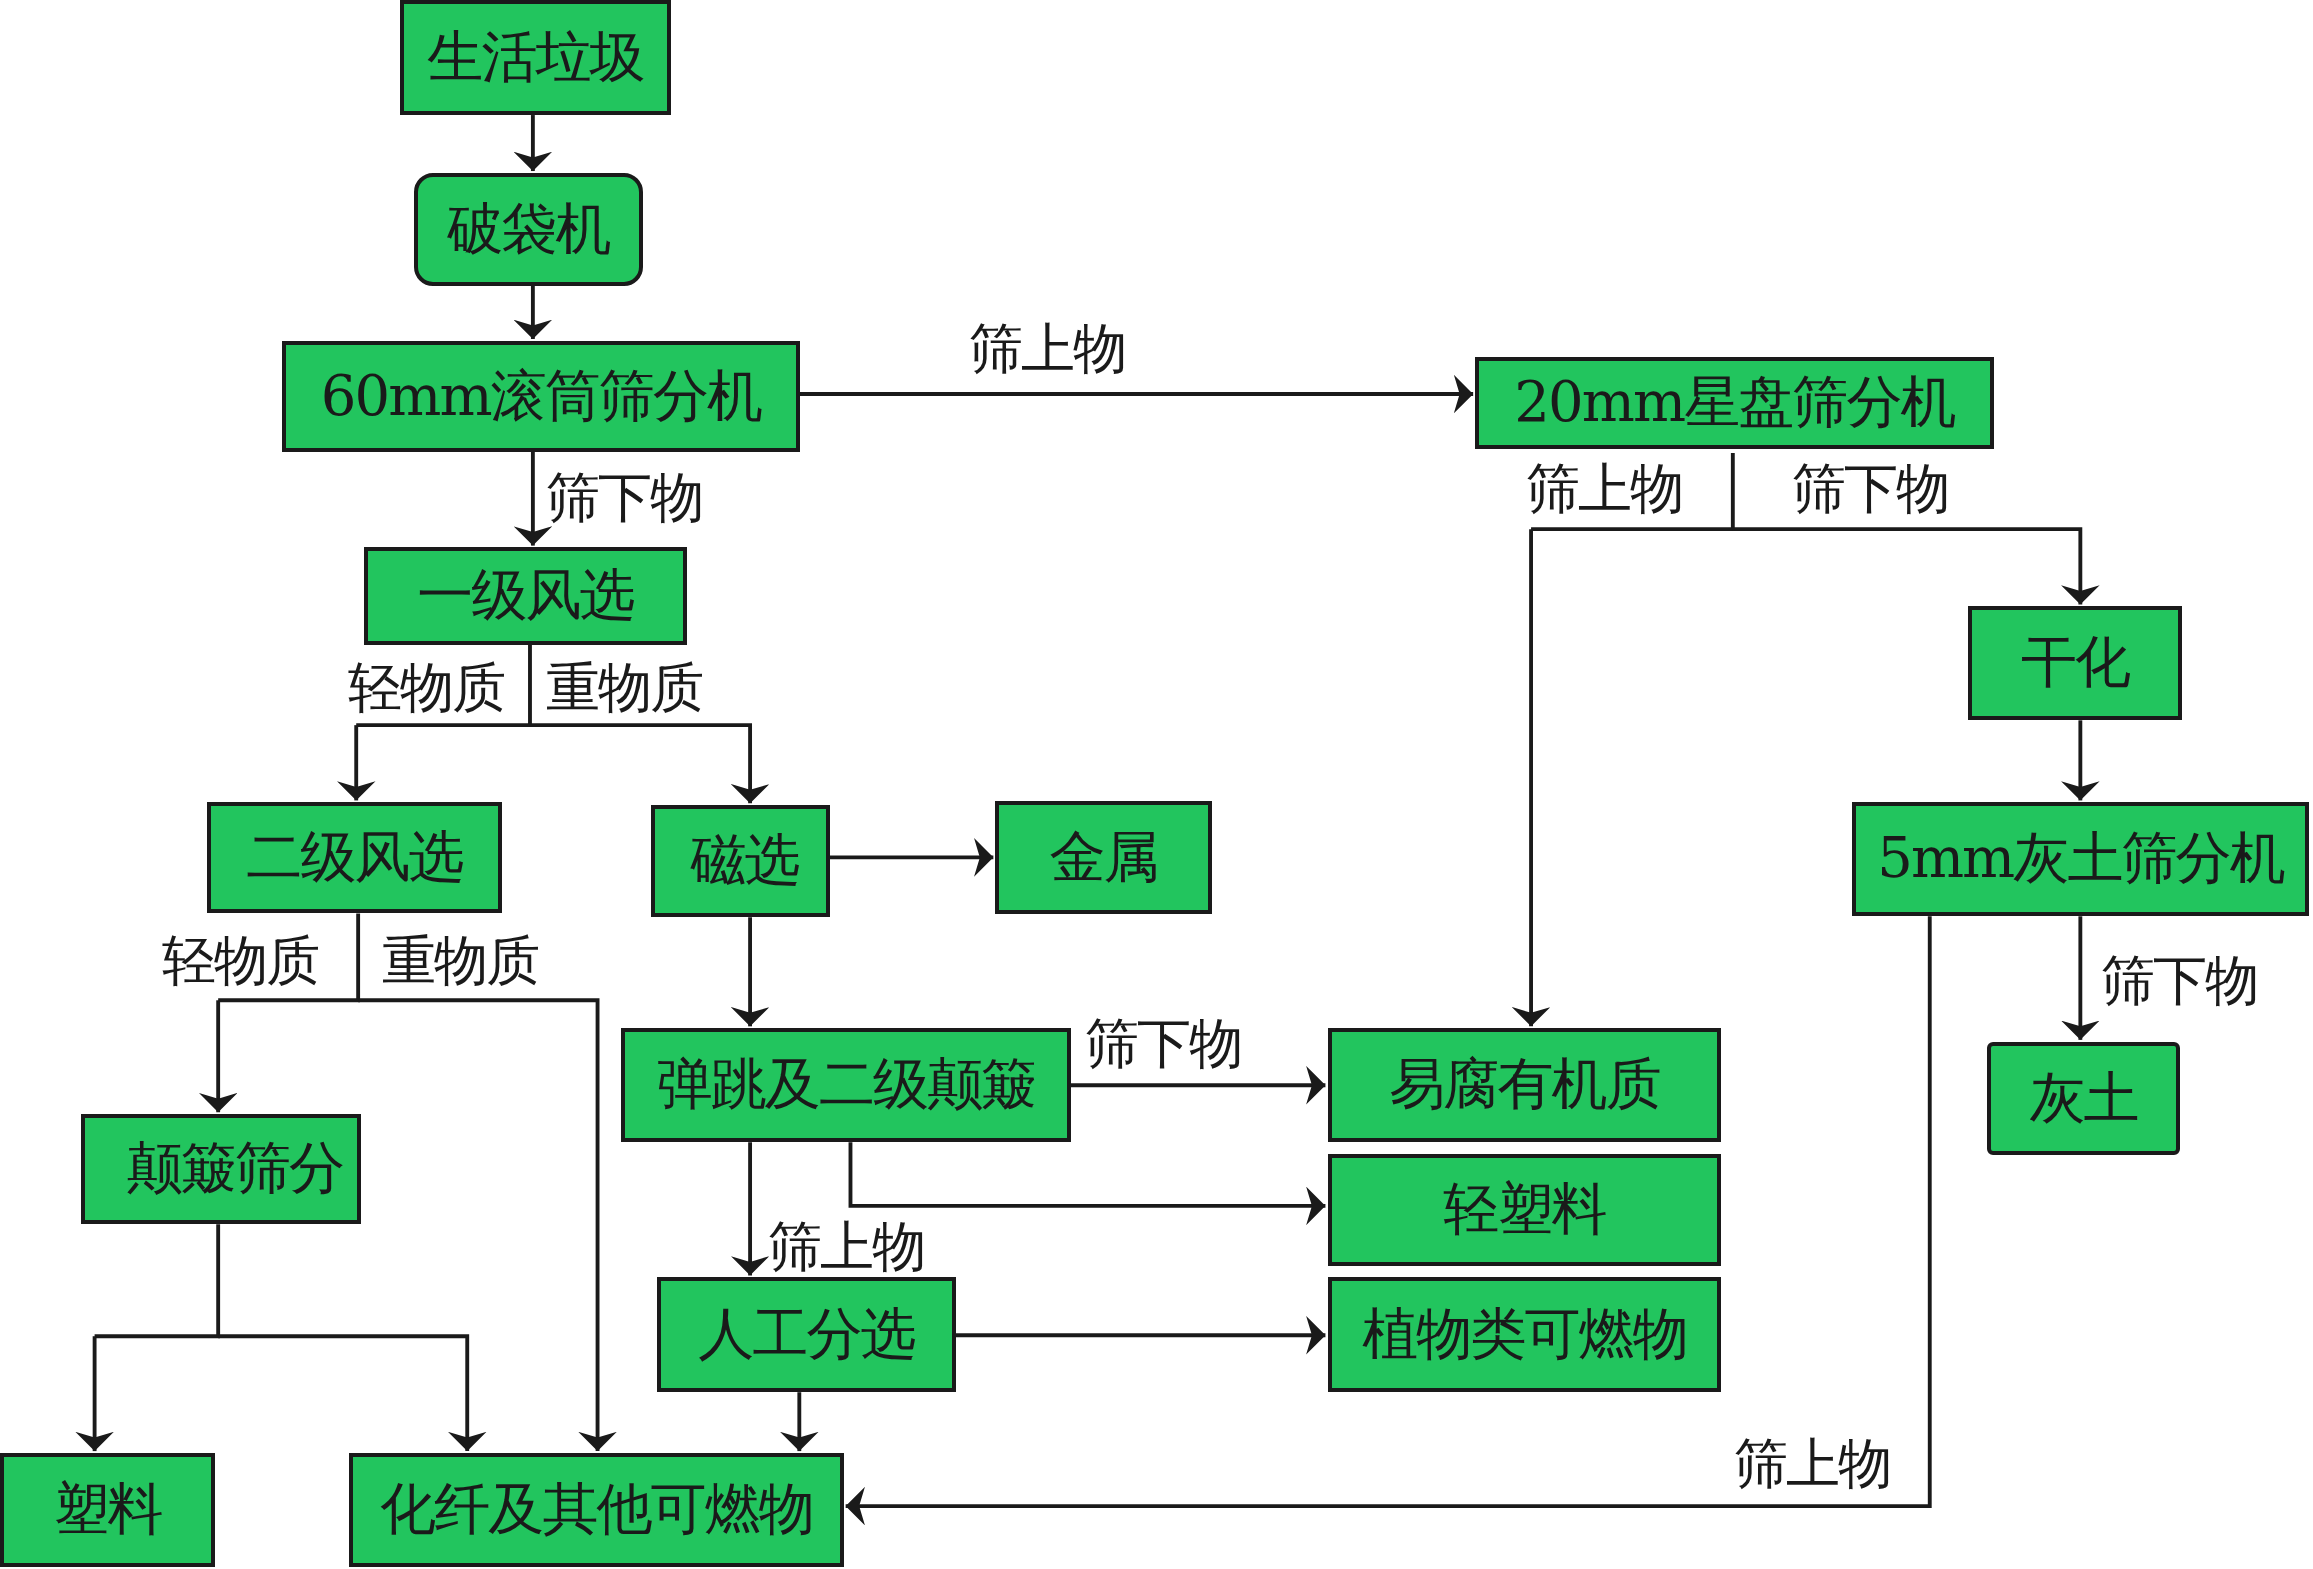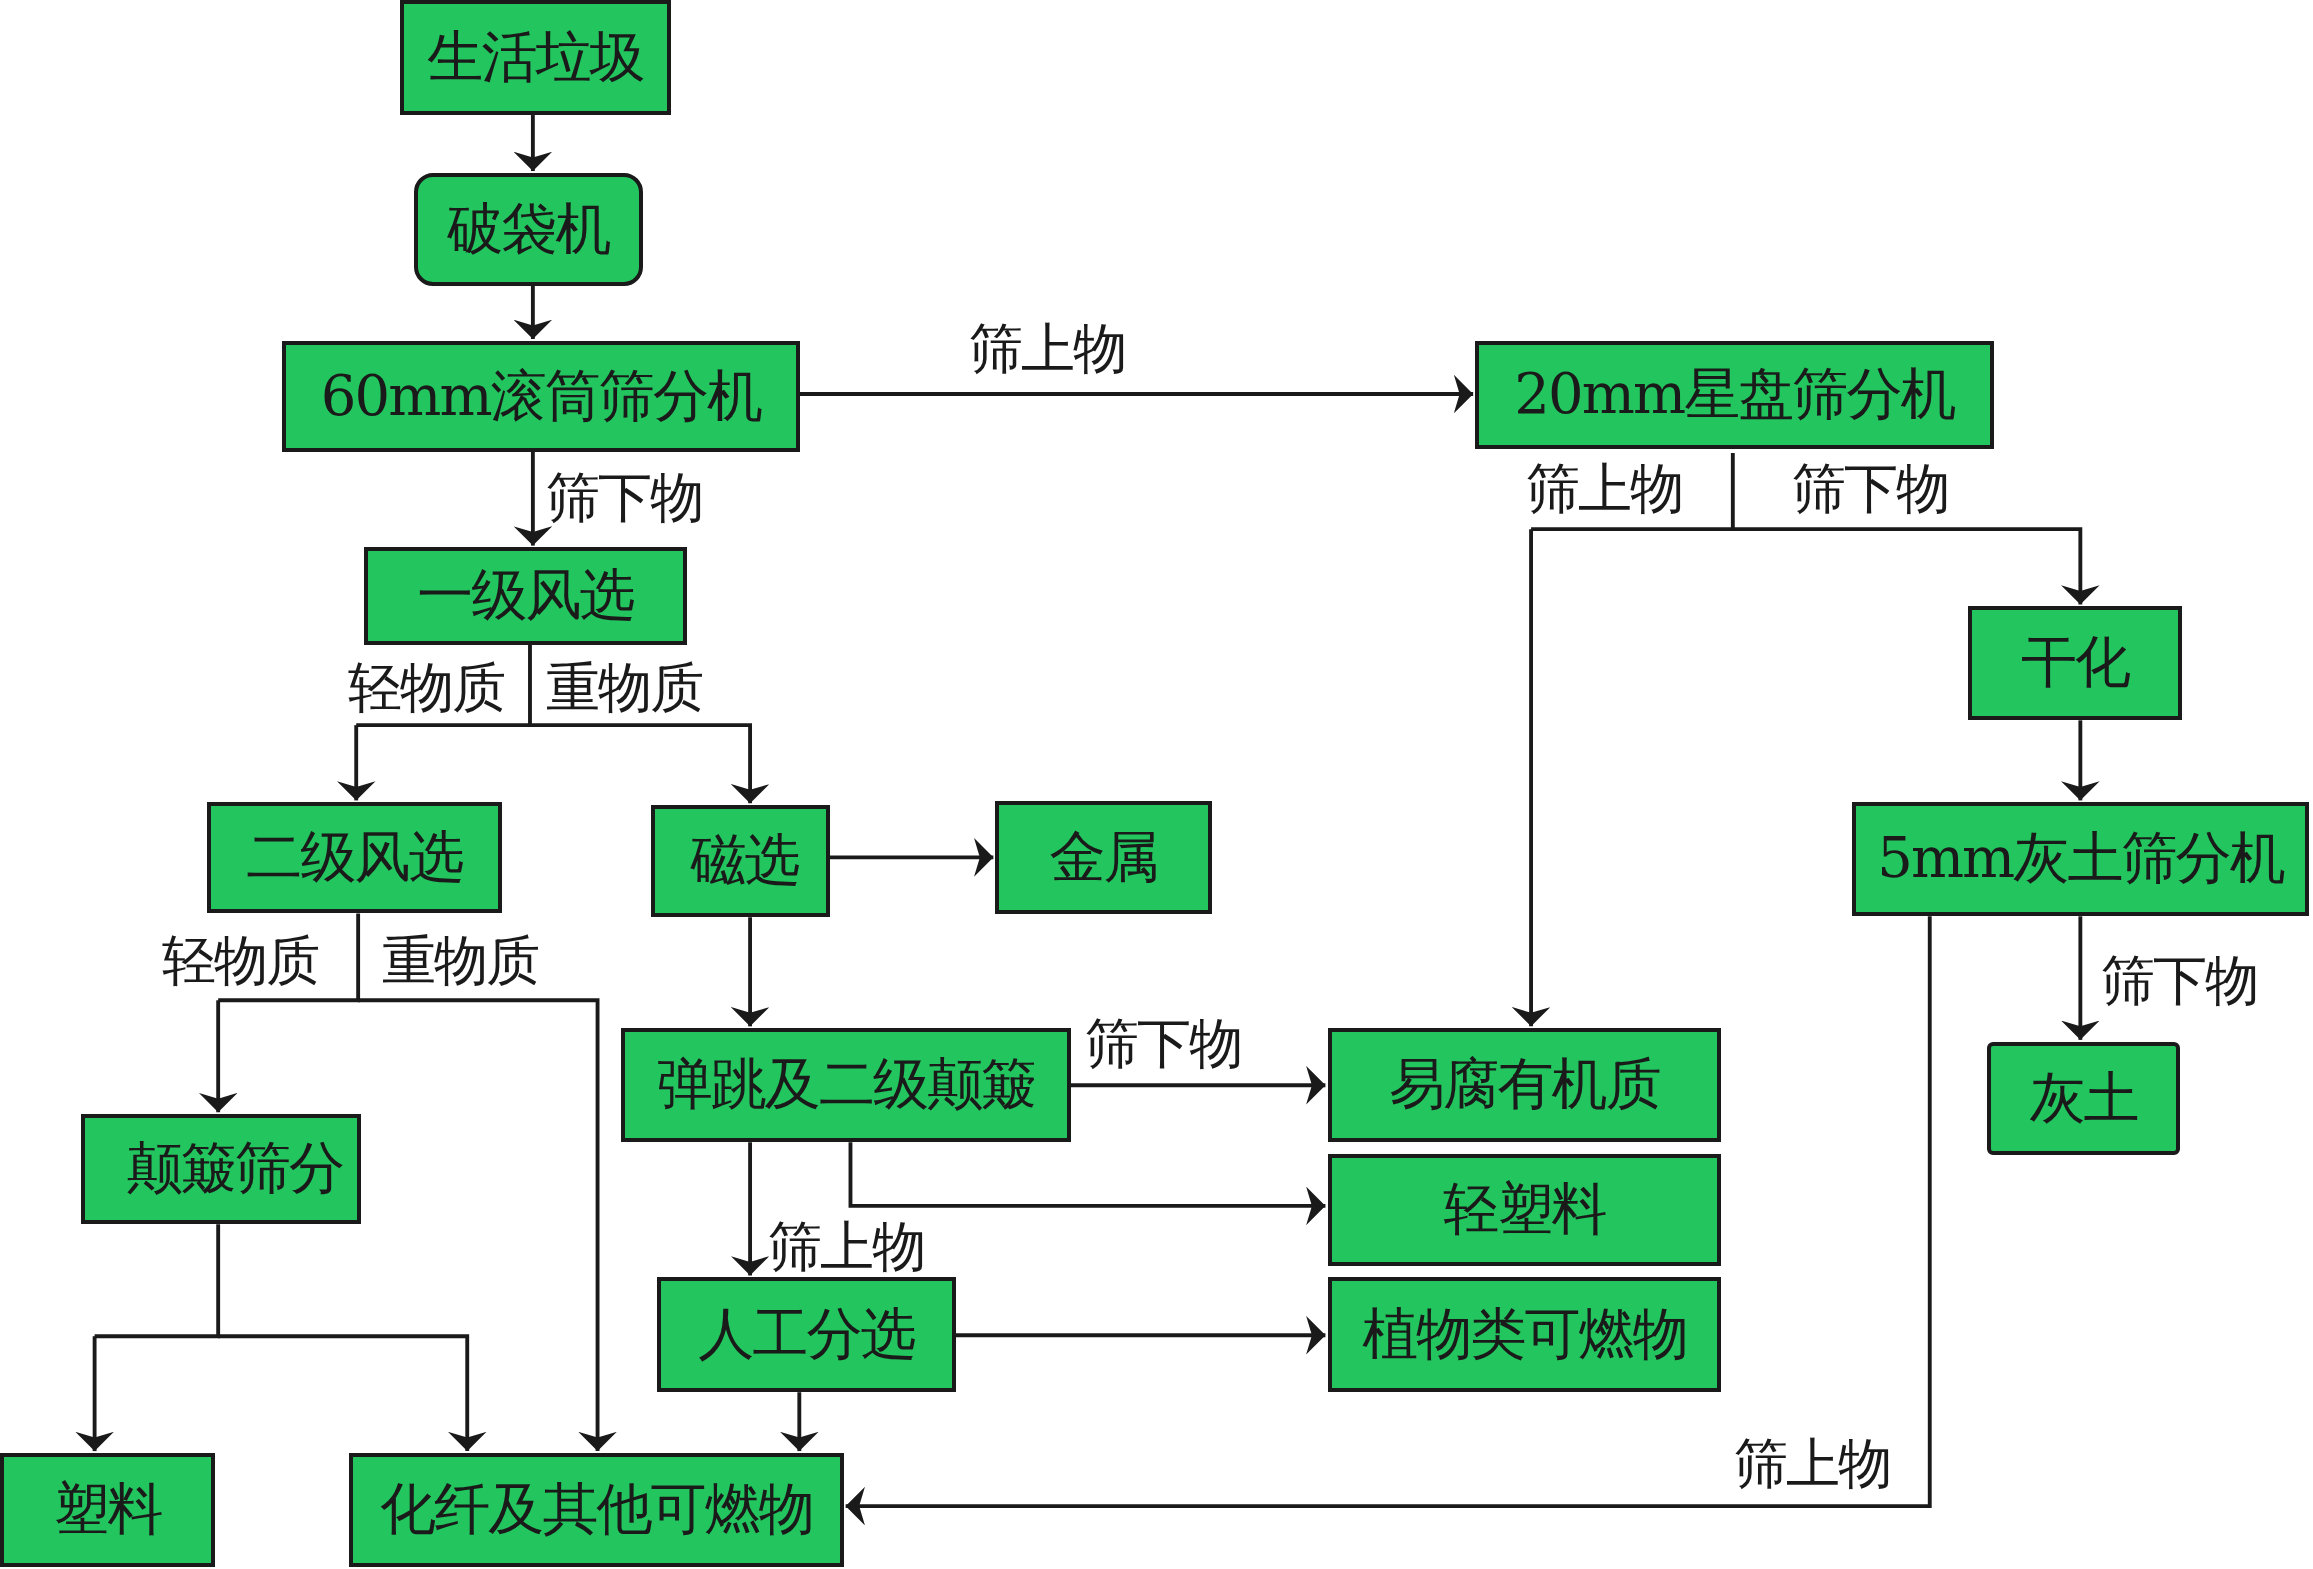--- a/index.html
+++ b/index.html
@@ -82,21 +82,21 @@
   </div>
 <div class="node" style="left:207px;top:802px;width:295px;height:111px;">
     <span>二级风选</span>
   </div>
 <div class="node" style="left:651px;top:805px;width:179px;height:112px;padding-left:8px;">
     <span>磁选</span>
   </div>
 <div class="node" style="left:995px;top:801px;width:217px;height:113px;">
     <span>金属</span>
   </div>
-<div class="node" style="left:1475px;top:341px;width:519px;height:108px;">
+<div class="node" style="left:1475px;top:357px;width:519px;height:92px;">
     <span>20mm星盘筛分机</span>
   </div>
 <div class="node" style="left:1968px;top:606px;width:214px;height:114px;">
     <span>干化</span>
   </div>
 <div class="node" style="left:1852px;top:802px;width:457px;height:114px;">
     <span>5mm灰土筛分机</span>
   </div>
 <div class="node" style="left:1987px;top:1042px;width:193px;height:113px;border-radius:6px;">
     <span>灰土</span>

